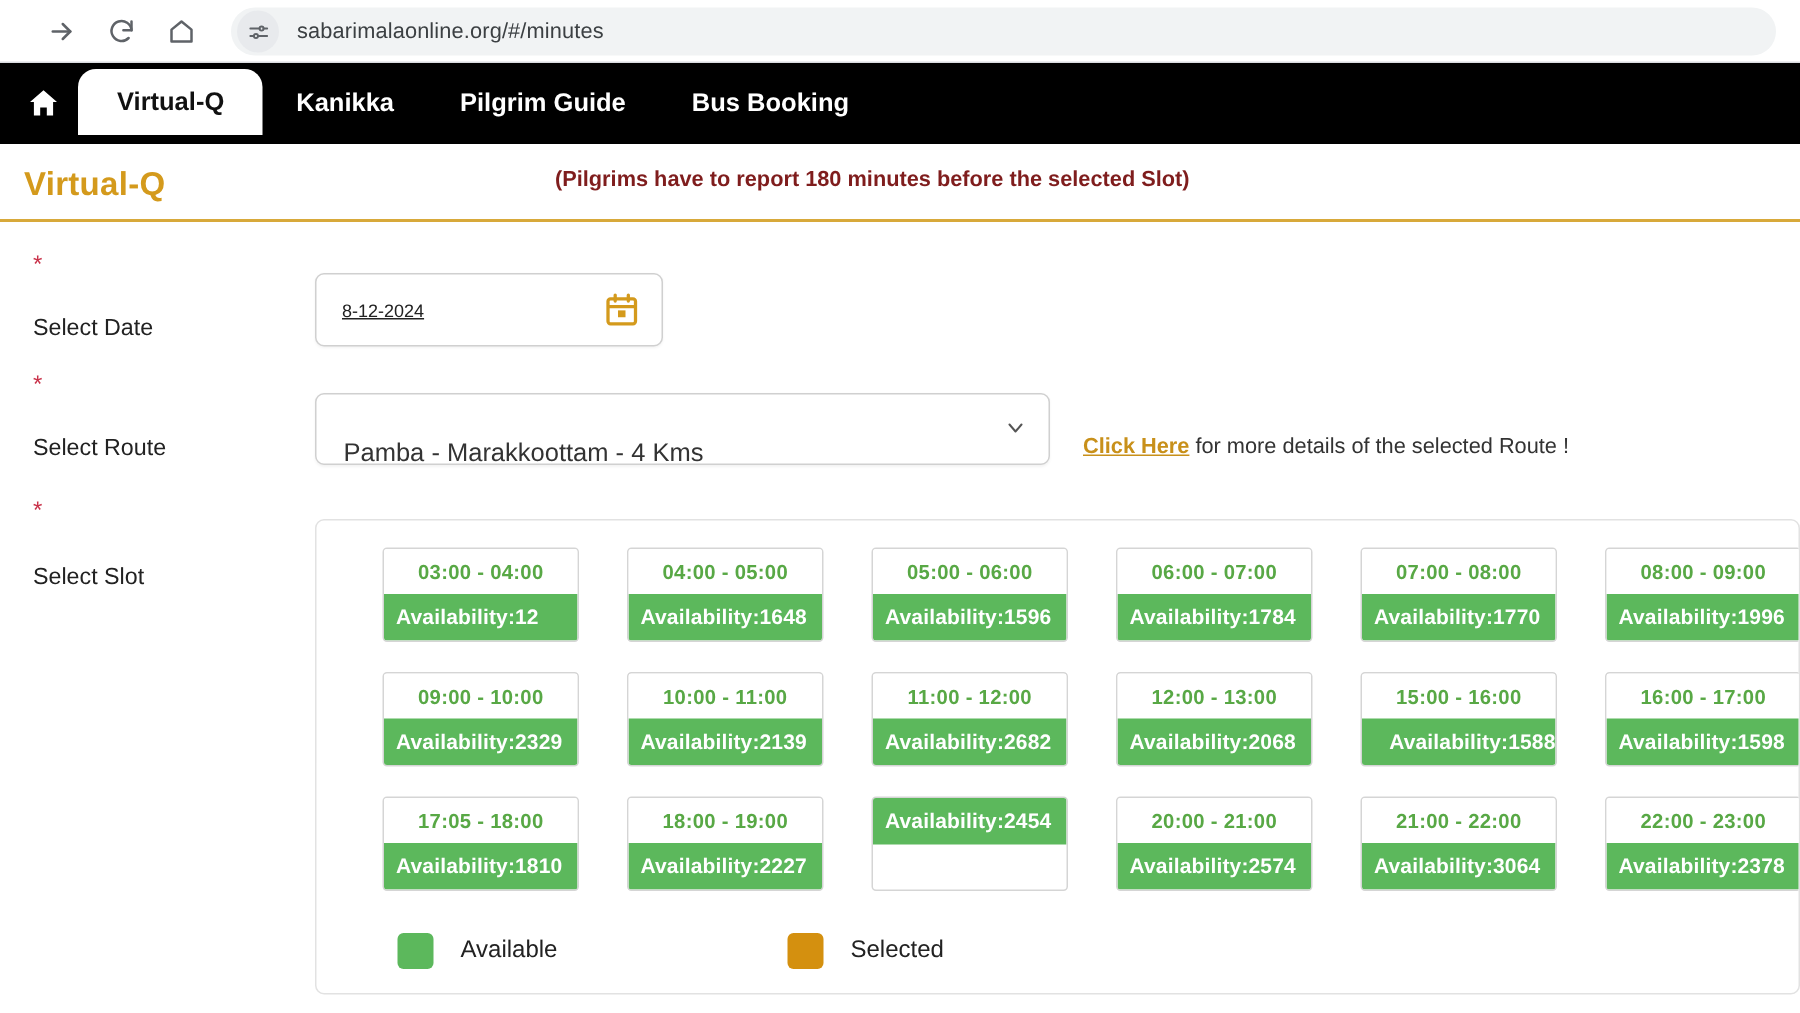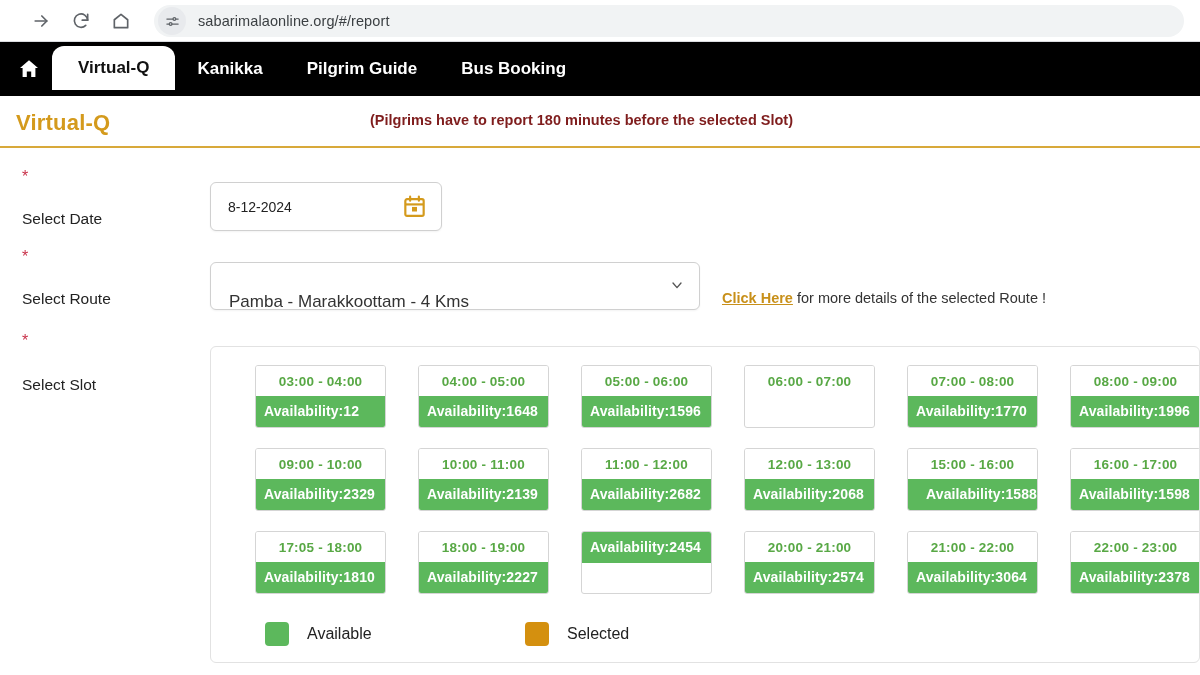--- a/index.html
+++ b/index.html
@@ -163,22 +163,23 @@
     border: 1px solid #d0d0d0;
     border-radius: 6px;
     background: #ffffff;
     display: flex;
     align-items: center;
     justify-content: space-between;
     padding: 0 14px 0 17px;
     box-shadow: 0 1px 2px rgba(0,0,0,0.05);
   }
   .date-value {
-    font-size: 14px;
+    font-size: 12px;
     color: #222222;
+    text-decoration: underline;
   }
   .cal-icon { color: #d49a1c; display:flex; }
 
   
   .row-route { margin-top: 31px; }
   .row-route .field-label { padding-top: 28px; }
   .route-select {
     width: 490px;
     height: 48px;
     border: 1px solid #d0d0d0;
@@ -291,21 +292,21 @@
     <span class="omnibox-icon">
       <svg width="15" height="15" viewBox="0 0 24 24" fill="none" stroke="currentColor" stroke-width="2" stroke-linecap="round">
           <line x1="3" y1="8" x2="13" y2="8"></line>
           <line x1="17" y1="8" x2="21" y2="8"></line>
           <circle cx="15" cy="8" r="2.2"></circle>
           <line x1="3" y1="16" x2="7" y2="16"></line>
           <line x1="11" y1="16" x2="21" y2="16"></line>
           <circle cx="9" cy="16" r="2.2"></circle>
         </svg>
     </span>
-    <span class="omnibox-url">sabarimalaonline.org/#/report</span>
+    <span class="omnibox-url">sabarimalaonline.org/#/minutes</span>
   </div>
   <div class="chrome-underline"></div>
 </div>
 
 <div class="site-nav">
   <div class="nav-home">
     <svg width="24" height="24" viewBox="0 0 24 24" fill="currentColor">
         <path d="M12 3.2 3 11h2.6v9h4.2v-5.4h4.4V20h4.2v-9H21z"></path>
       </svg>
   </div>
@@ -381,20 +382,21 @@
           <div class="slot-card">
             <div class="slot-time">04:00 - 05:00</div>
             <div class="slot-avail" style="background: rgb(92, 184, 92);">Availability:1648</div>
           </div>
           <div class="slot-card">
             <div class="slot-time">05:00 - 06:00</div>
             <div class="slot-avail" style="background: rgb(92, 184, 92);">Availability:1596</div>
           </div>
           <div class="slot-card">
             <div class="slot-time">06:00 - 07:00</div>
+            <div class="slot-avail" style="background: rgb(92, 184, 92);">Availability:1784</div>
           </div>
           <div class="slot-card">
             <div class="slot-time">07:00 - 08:00</div>
             <div class="slot-avail" style="background: rgb(92, 184, 92);">Availability:1770</div>
           </div>
           <div class="slot-card">
             <div class="slot-time">08:00 - 09:00</div>
             <div class="slot-avail" style="background: rgb(92, 184, 92);">Availability:1996</div>
           </div>
           <div class="slot-card">

